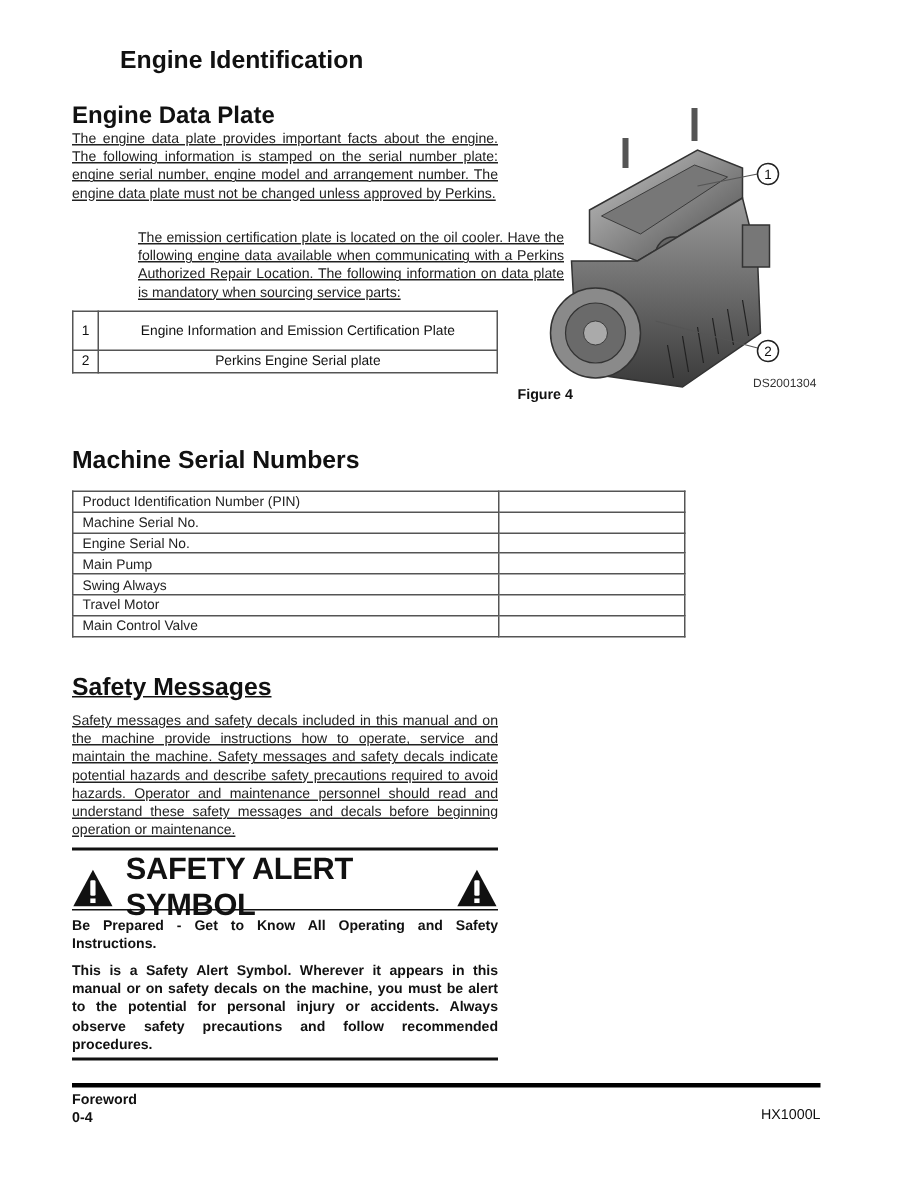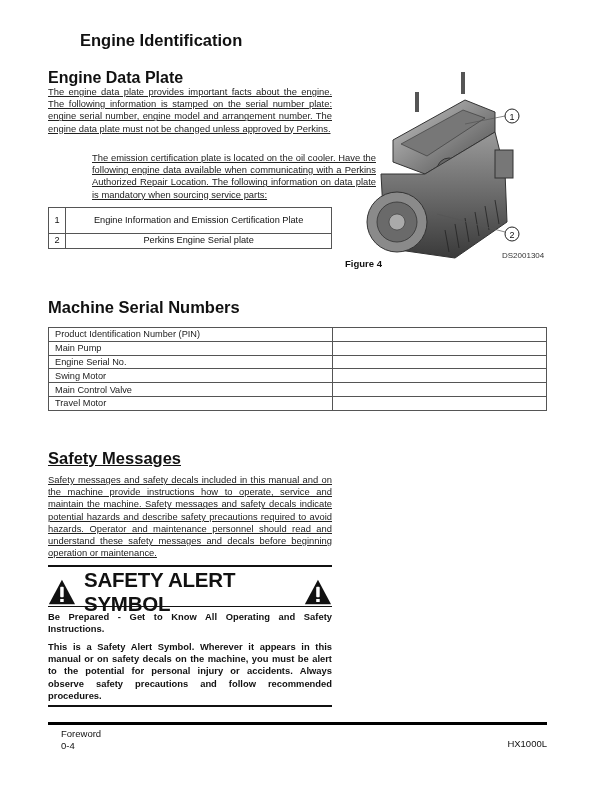--- a/index.html
+++ b/index.html
@@ -17,35 +17,35 @@
     table.ref th.c1 { width: 86px; }
     table.ref td.row1 { height: 26px; }
     table.ref td.row2 { height: 14px; }
 
     
     .figure { position: absolute; left: 345px; top: 62px; width: 200px; height: 220px; }
     .fig-caption { position: absolute; left: 345px; top: 258px; font-weight: bold; font-size: 9.5px; }
     .fig-code { position: absolute; left: 502px; top: 251px; font-size: 8px; color: #333; }
 
     
-    table.serial { position: absolute; left: 48px; top: 327px; width: 499px; border-collapse: collapse; font-size: 9.2px; }
+    table.serial { position: absolute; left: 48px; top: 327px; width: 409px; border-collapse: collapse; font-size: 9.2px; }
     table.serial td { border: 1px solid #555; height: 13.8px; padding: 0 6px; line-height: 12px; color: #222; }
     table.serial td.label { width: 284px; }
 
     
     .rule { position: absolute; left: 48px; width: 284px; background: #111; }
     .alert-title { position: absolute; left: 48px; top: 572px; width: 284px; height: 40px; display: flex; align-items: center; justify-content: center; gap: 8px; }
     .alert-text { font-weight: bold; font-size: 20.5px; letter-spacing: -0.2px; color: #111; }
     .tri { width: 32px; height: 30px; }
 
     .bold-para { position: absolute; font-size: 9.4px; line-height: 12.2px; font-weight: bold; text-align: justify; color: #111; }
 
     
     .footer-rule { position: absolute; left: 48px; top: 722px; width: 499px; height: 3px; background: #000; }
-    .footer-left { position: absolute; left: 48px; top: 728px; font-weight: normal; font-size: 9.5px; line-height: 12px; margin-left: 13px; }
+    .footer-left { position: absolute; left: 48px; top: 728px; font-weight: bold; font-size: 9.5px; line-height: 12px; }
     .footer-right { position: absolute; right: 57px; top: 728px; font-weight: normal; font-size: 9.5px; margin-top: 10px; }
   </style>
 </head>
 <body>
 
 <div class="h1" style="left:48px; top:31px;margin-left:32px;">Engine Identification</div>
 <div class="h2" style="left:48px; top:69px;">Engine Data Plate</div>
 <div class="para" style="left:48px; top:86px; width:284px;">The engine data plate provides important facts about the engine. The following information is stamped on the serial number plate: engine serial number, engine model and arrangement number. The engine data plate must not be changed unless approved by Perkins.</div>
 <div class="para" style="left:48px; top:152px; width:284px;margin-left:44px;">The emission certification plate is located on the oil cooler. Have the following engine data available when communicating with a Perkins Authorized Repair Location. The following information on data plate is mandatory when sourcing service parts:</div>
 
@@ -118,37 +118,41 @@
 <div class="fig-code">DS2001304</div>
 
 <div class="h1" style="left:48px; top:298px;text-align:center;">Machine Serial Numbers</div>
 <table class="serial">
   <tbody>
       <tr>
         <td class="label">Product Identification Number (PIN)</td>
         <td></td>
       </tr>
   <tr>
-        <td class="label">Main Pump</td>
+        <td class="label">Machine Serial No.</td>
         <td></td>
       </tr>
   <tr>
         <td class="label">Engine Serial No.</td>
         <td></td>
       </tr>
   <tr>
-        <td class="label">Swing Motor</td>
+        <td class="label">Main Pump</td>
+        <td></td>
+      </tr>
+  <tr>
+        <td class="label">Swing Always</td>
+        <td></td>
+      </tr>
+  <tr>
+        <td class="label">Travel Motor</td>
         <td></td>
       </tr>
   <tr>
         <td class="label">Main Control Valve</td>
-        <td></td>
-      </tr>
-  <tr>
-        <td class="label">Travel Motor</td>
         <td></td>
       </tr>
 </tbody>
   </table>
 
 <div class="h1" style="left:48px; top:449px;text-decoration:underline;">Safety Messages</div>
 <div class="para" style="left:48px; top:474px; width:284px;">Safety messages and safety decals included in this manual and on the machine provide instructions how to operate, service and maintain the machine. Safety messages and safety decals indicate potential hazards and describe safety precautions required to avoid hazards. Operator and maintenance personnel should read and understand these safety messages and decals before beginning operation or maintenance.</div>
 
 <div class="rule" style="top:565px; height:2px;"></div>
 <div class="alert-title">

